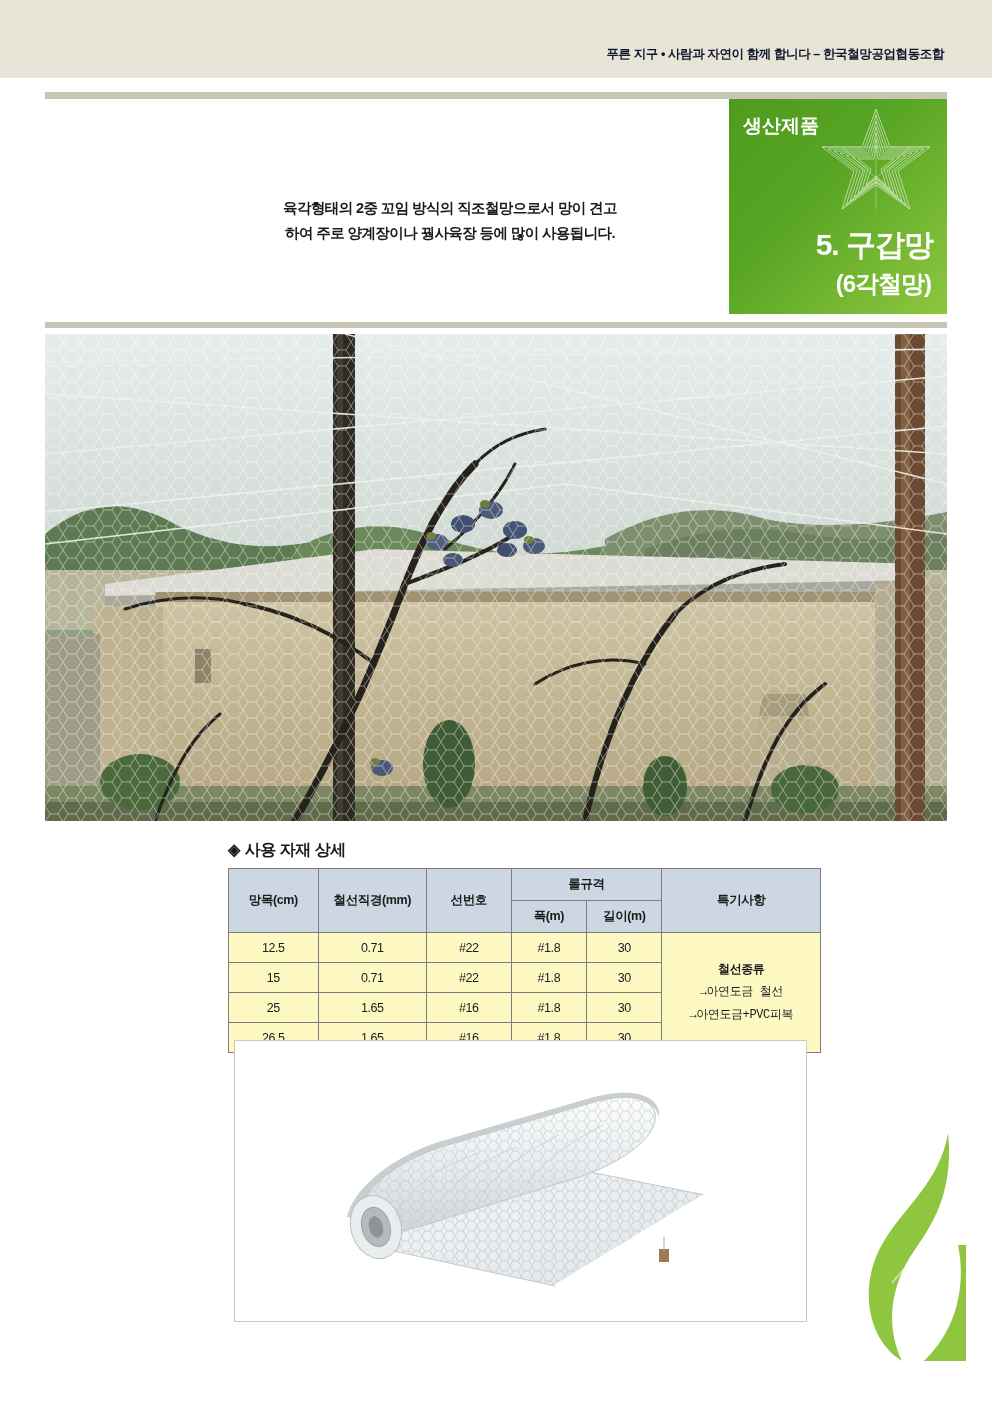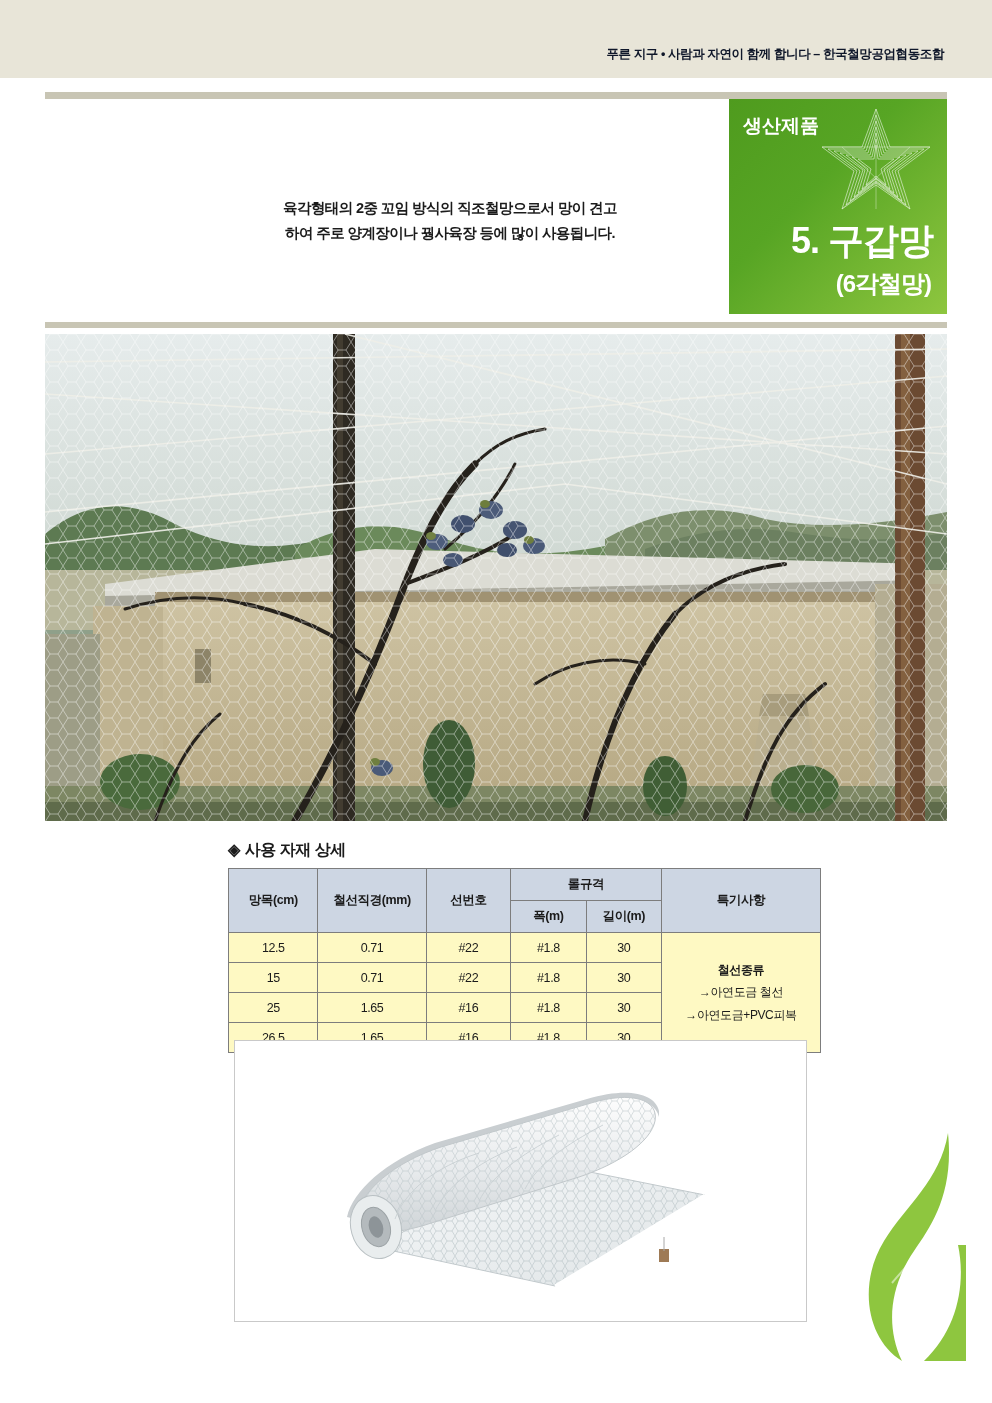--- a/index.html
+++ b/index.html
@@ -68,21 +68,21 @@
     top: 4px;
     right: 6px;
     width: 130px;
     height: 120px;
     opacity: 0.85;
   }
   .badge-title {
     position: absolute;
     bottom: 48px;
     right: 14px;
-    font-size: 36px;
+    font-size: 30px;
     font-weight: bold;
     color: #ffffff;
     letter-spacing: -1px;
     white-space: nowrap;
   }
   .badge-sub {
     position: absolute;
     bottom: 14px;
     right: 16px;
     font-size: 24px;
@@ -174,20 +174,21 @@
     background: #fef9c3;
   }
   .note-cell {
     font-size: 12px;
     line-height: 1.85;
     font-weight: bold;
   }
   .note-cell .nline {
     display: block;
     white-space: nowrap;
+    font-family: Liberation Mono, monospace;
   }
   .note-cell .nsub {
     font-weight: normal;
   }
 
   
   .prod-panel {
     position: absolute;
     top: 1040px;
     left: 234px;

